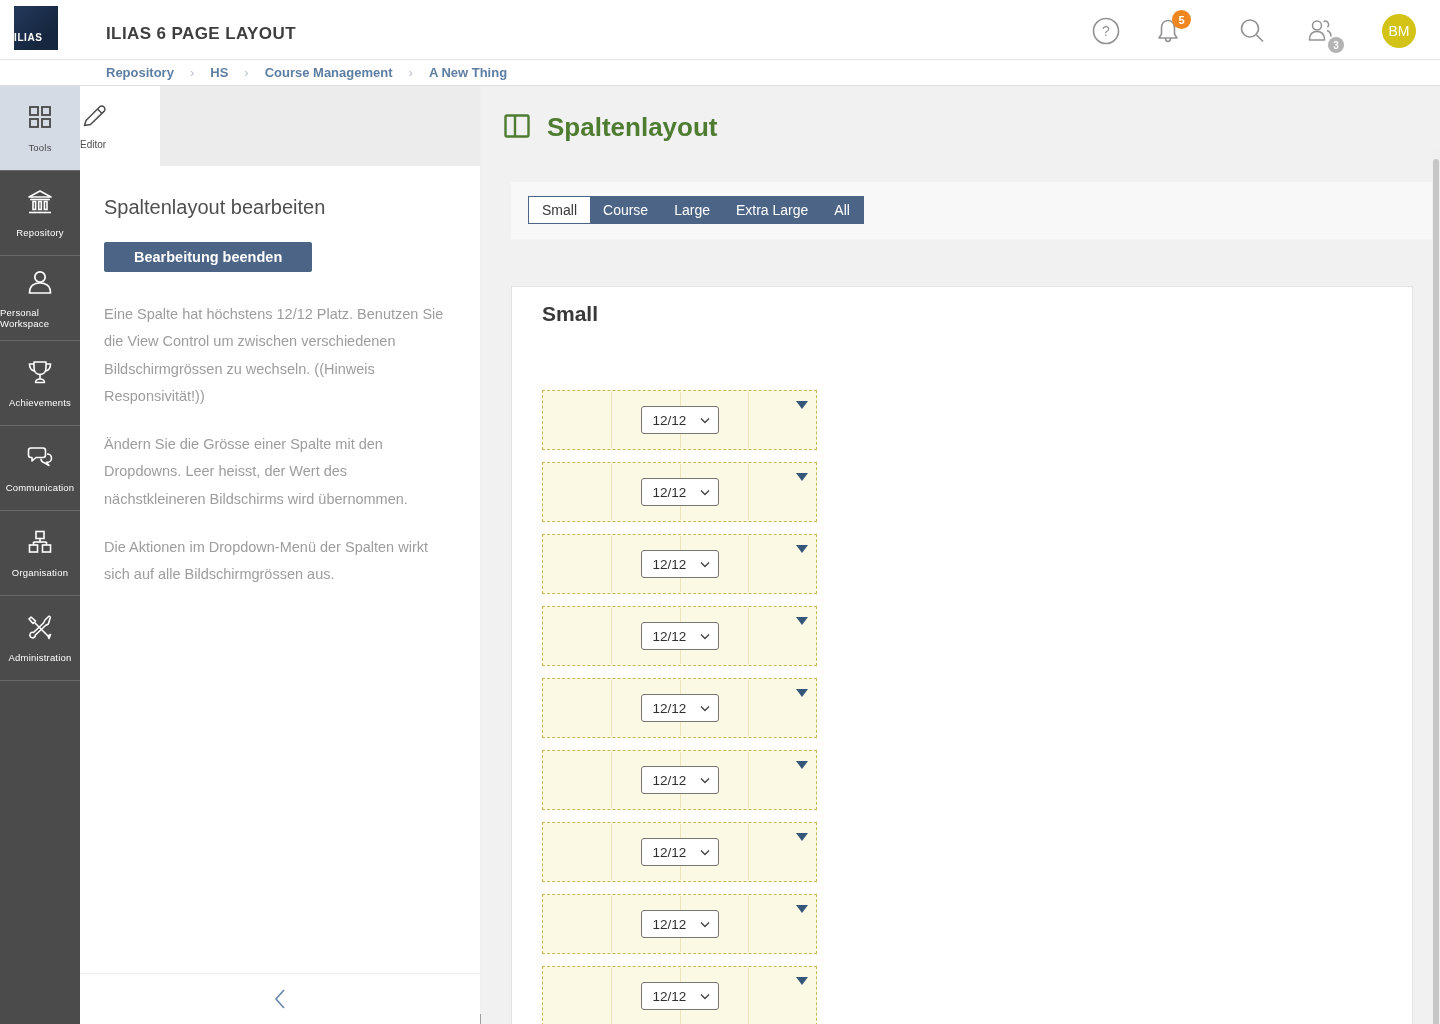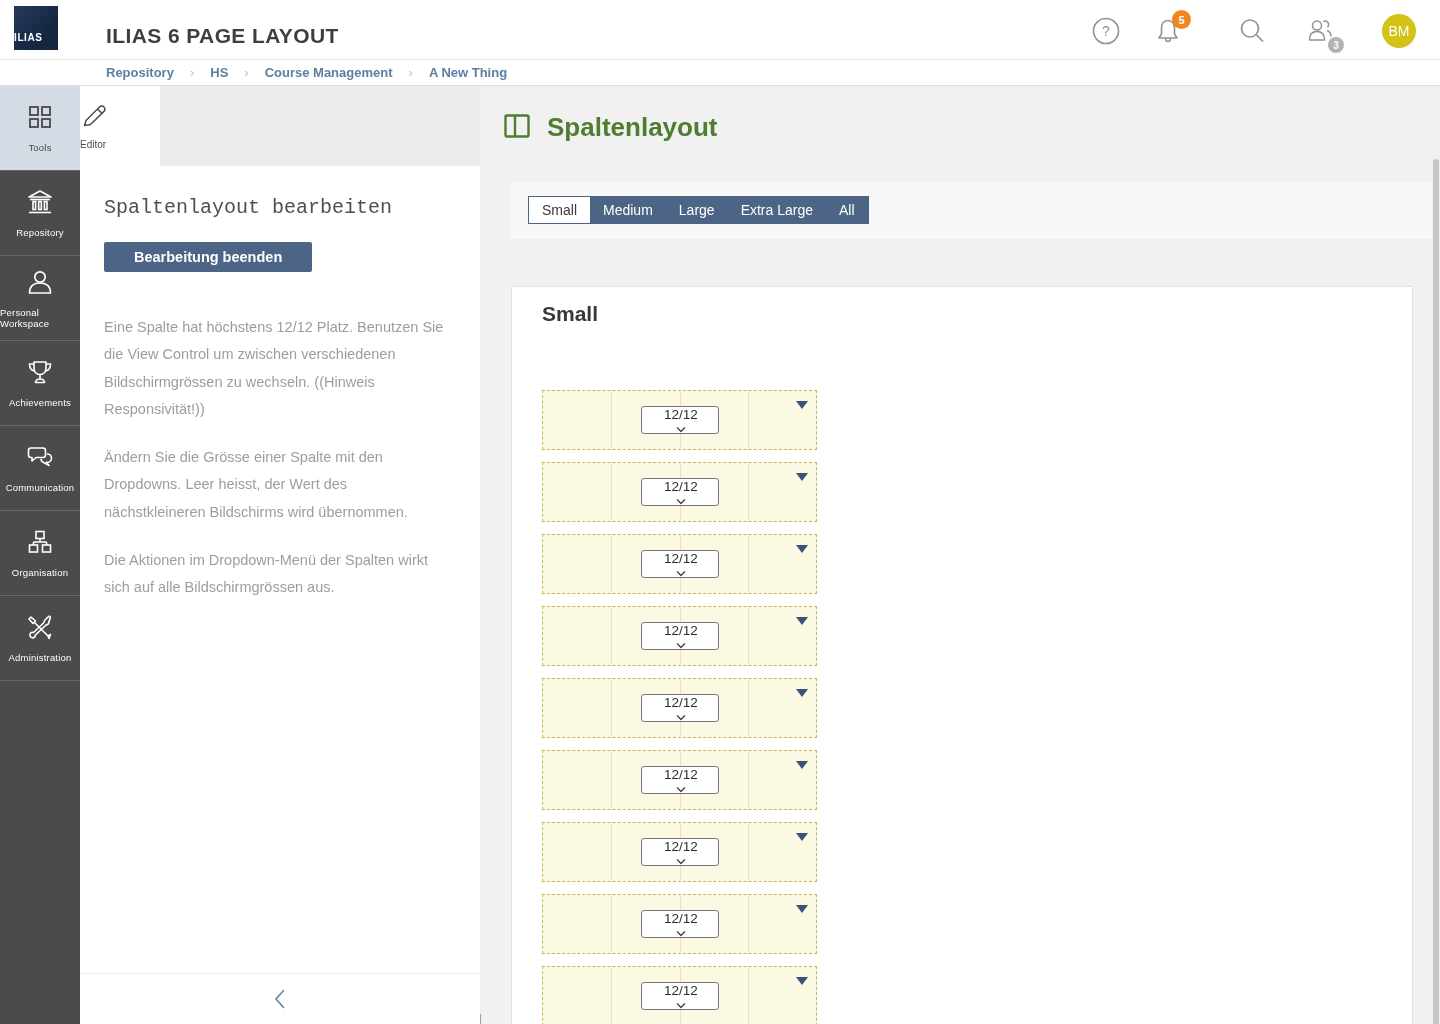--- a/index.html
+++ b/index.html
@@ -6,21 +6,21 @@
   html,body { width:1440px; height:1024px; overflow:hidden; background:#fff;
               font-family:"Liberation Sans", sans-serif; }
 
   
   .topbar { position:absolute; left:0; top:0; width:1440px; height:60px; background:#fff;
             border-bottom:1px solid #e6e6e6; z-index:30; }
   .logo { position:absolute; left:14px; top:6px; width:44px; height:44px;
           background:linear-gradient(135deg,#24395c 0%,#15263e 70%);
           display:flex; align-items:flex-end; justify-content:flex-start; padding-bottom:7px; }
   .logo span { color:#fff; font-size:10px; font-weight:700; letter-spacing:.6px; }
-  .app-title { position:absolute; left:106px; top:24px; font-size:21px; font-weight:700;
+  .app-title { position:absolute; left:106px; top:24px; font-size:17px; font-weight:700;
                color:#3e3e3e; letter-spacing:.4px; }
   .top-icon { position:absolute; top:16px; width:30px; height:30px; color:#929292; }
   .badge { position:absolute; border-radius:50%; color:#fff; display:flex;
            align-items:center; justify-content:center; font-weight:700; }
   .badge-bell { right:-8px; top:-6px; width:19px; height:19px; background:#f0861f; font-size:11px; }
   .badge-users { right:-9px; bottom:-7px; width:16px; height:16px; background:#b3b3b3; font-size:10px; }
   .avatar { position:absolute; left:1382px; top:14px; width:34px; height:34px; border-radius:50%;
             background:#d2c316; color:#fff; font-weight:400; font-size:14px;
             display:flex; align-items:center; justify-content:center; }
 
@@ -39,25 +39,25 @@
   .sb-item .sb-label { font-size:9.5px; margin-top:7px; letter-spacing:.2px; }
   .sb-item.active { background:#d4dbe4; color:#474747; }
 
   
   .editor-panel { position:absolute; left:80px; top:86px; width:400px; height:938px; background:#fff; }
   .tabbar { height:80px; background:#ececec; }
   .tab-active { width:80px; height:80px; background:#fff; display:flex; flex-direction:column;
                 align-items:flex-start; justify-content:center; cursor:pointer; }
   .tab-active .tab-label { font-size:10px; color:#4c4c4c; margin-top:5px; }
   .panel-body { padding:30px 36px 0 24px; }
-  .panel-heading { font-size:20px; font-weight:400; color:#4f4f4f;font-family:Liberation Mono, monospace; }
+  .panel-heading { font-size:20px; font-weight:400; color:#4f4f4f; }
   .end-btn { margin-top:23px; background:#4c6586; color:#fff; border:none; border-radius:2px;
              font-family:"Liberation Sans",sans-serif; font-size:14.5px; font-weight:600;
              padding:7px 30px; cursor:pointer; }
-  .panel-text { margin-top:42px; }
+  .panel-text { margin-top:29px; }
   .panel-text p { font-size:14.5px; color:#9d9d9d; line-height:1.88; margin-bottom:21px; }
   .panel-footer { position:absolute; left:0; bottom:0; width:400px; height:51px;
                   border-top:1px solid #ededed; display:flex; align-items:center;
                   justify-content:center; }
   .collapse-btn { cursor:pointer; width:20px; height:24px; display:flex; align-items:center;
                   justify-content:center; }
 
   
   .gutter { position:absolute; left:480px; top:86px; width:31px; height:938px; background:#efefef; }
   .gutter-thumb { position:absolute; left:0; bottom:0; width:31px; height:10px; background:#9e9e9e; }
@@ -78,21 +78,21 @@
   .card-subtitle { position:absolute; left:30px; top:51px; font-size:17px; color:#909090; }
 
   .rows { position:absolute; left:30px; top:103px; width:275px; }
   .col-row { position:relative; width:275px; height:60px; margin-bottom:12px;
              background:#fbf9e3; border:1px dashed #c8b94e; }
   .col-line { position:absolute; top:1px; bottom:1px; width:1px; background:#ebe4b8; }
   .col-line.l1 { left:25%; } .col-line.l2 { left:50%; } .col-line.l3 { left:75%; }
   .size-select { position:absolute; left:50%; top:50%; transform:translate(-50%,-50%);
                  width:78px; height:28px; background:#fff; border:1px solid #767676;
                  border-radius:3px; display:flex; align-items:center;
-                 justify-content:space-between; padding:0 8px 0 11px; cursor:pointer; z-index:2;flex-direction:column; }
+                 justify-content:space-between; padding:0 8px 0 11px; cursor:pointer; z-index:2; }
   .size-select .val { font-size:13.5px; color:#2f2f2f; }
   .row-caret { position:absolute; right:8px; top:10px; width:0; height:0; cursor:pointer;
                border-left:6.5px solid transparent; border-right:6.5px solid transparent;
                border-top:8px solid #355579; }
 
   .scrollbar { position:absolute; right:0; top:60px; width:8px; height:964px; background:#f0f0f0; }
   .scrollbar .thumb { position:absolute; left:1px; top:13px; width:6px; height:944px;
                       background:#c6c6c6; border-radius:3px; }
 </style>
 </head>
@@ -284,21 +284,21 @@
         <rect x="2.5" y="3.5" width="23" height="21" rx="1.5"></rect>
         <line x1="12" y1="3.5" x2="12" y2="24.5"></line>
       </svg>
     </span>
     <h1 class="ch-title">Spaltenlayout</h1>
   </div>
 
   <div class="toolbar-strip">
     <div class="view-control">
       <div class="vc-seg active">Small</div>
-      <div class="vc-seg">Medium</div>
+      <div class="vc-seg">Course</div>
       <div class="vc-seg">Large</div>
       <div class="vc-seg">Extra Large</div>
       <div class="vc-seg">All</div>
     </div>
   </div>
 
   <section class="card">
     <h2 class="card-heading">Small</h2>
     <div class="rows">
   <div class="col-row">

